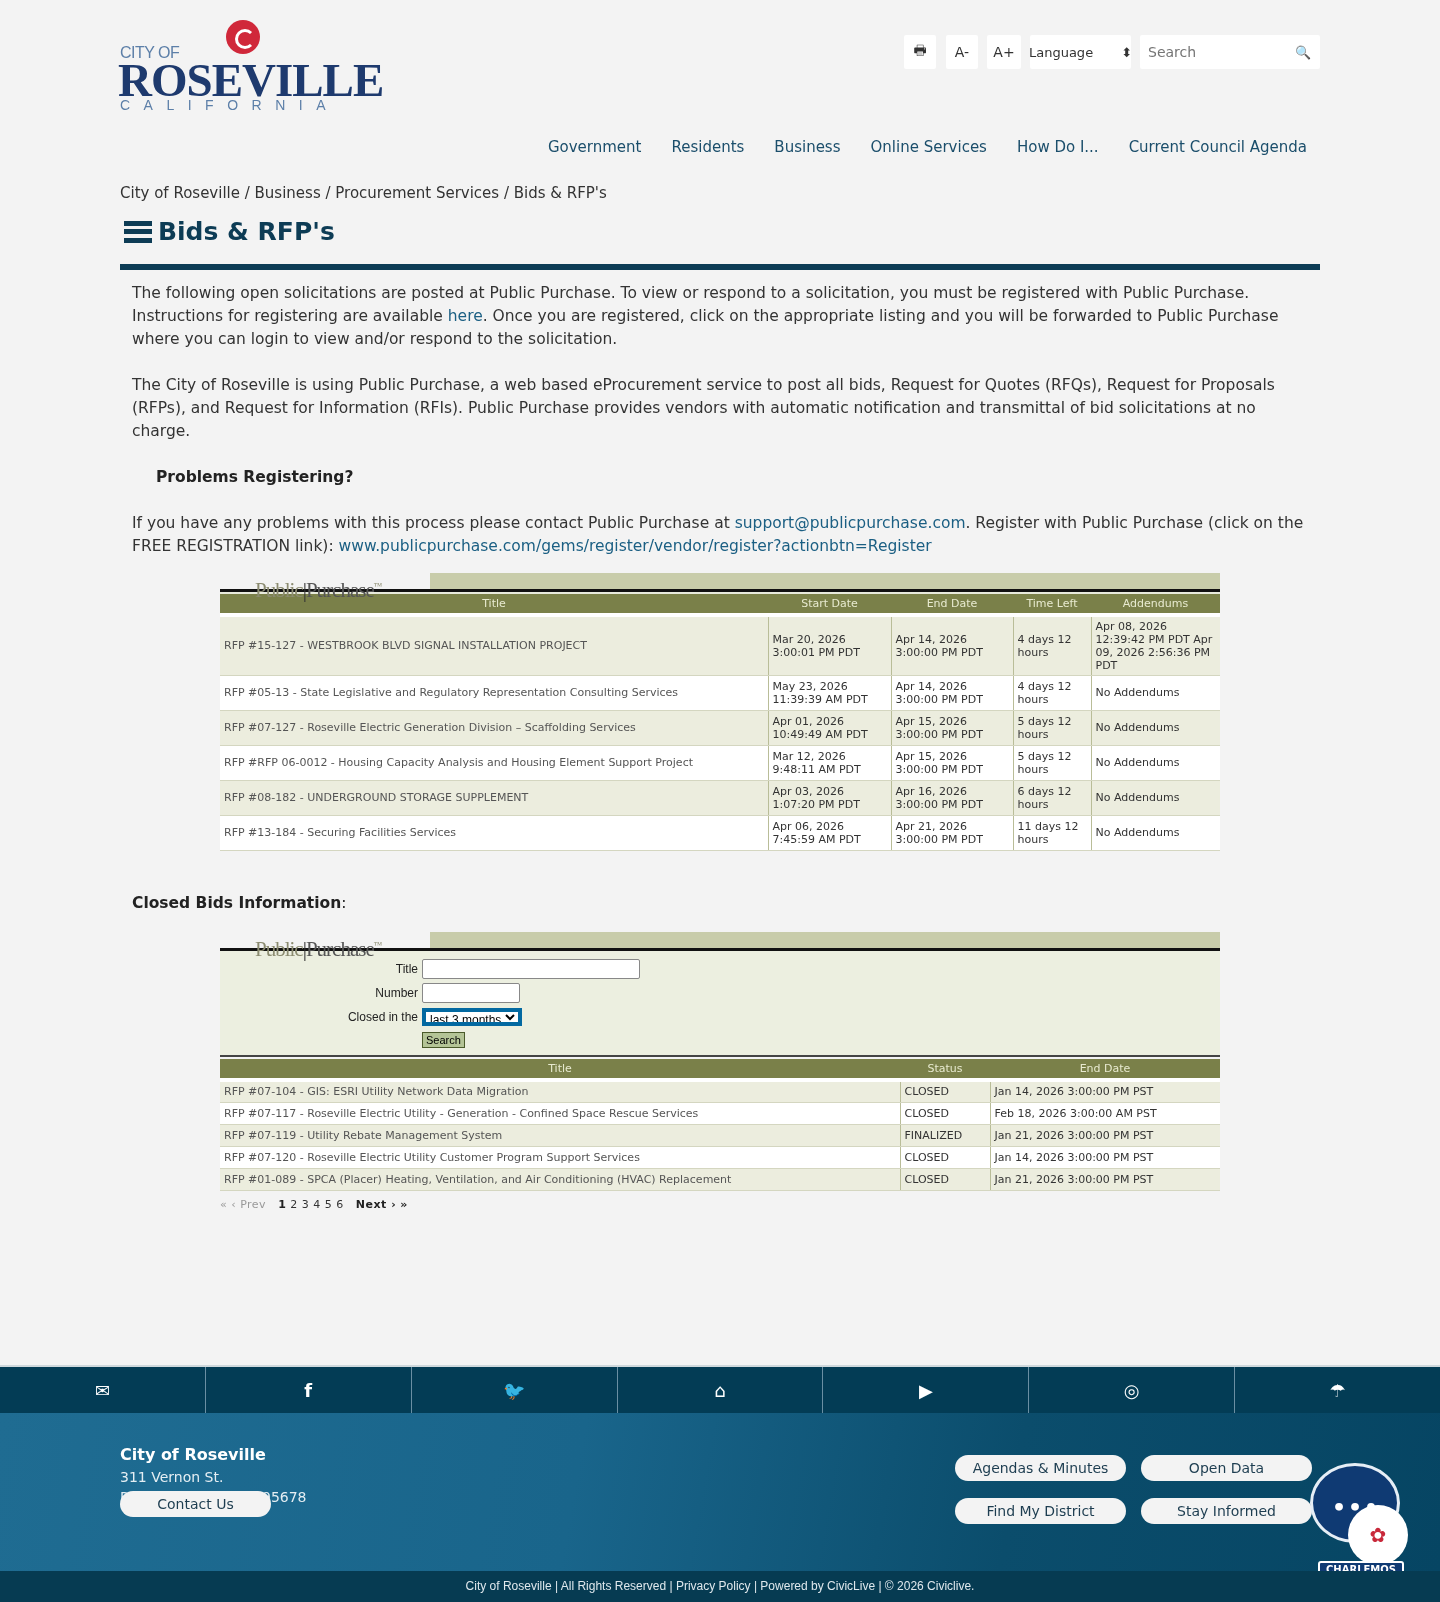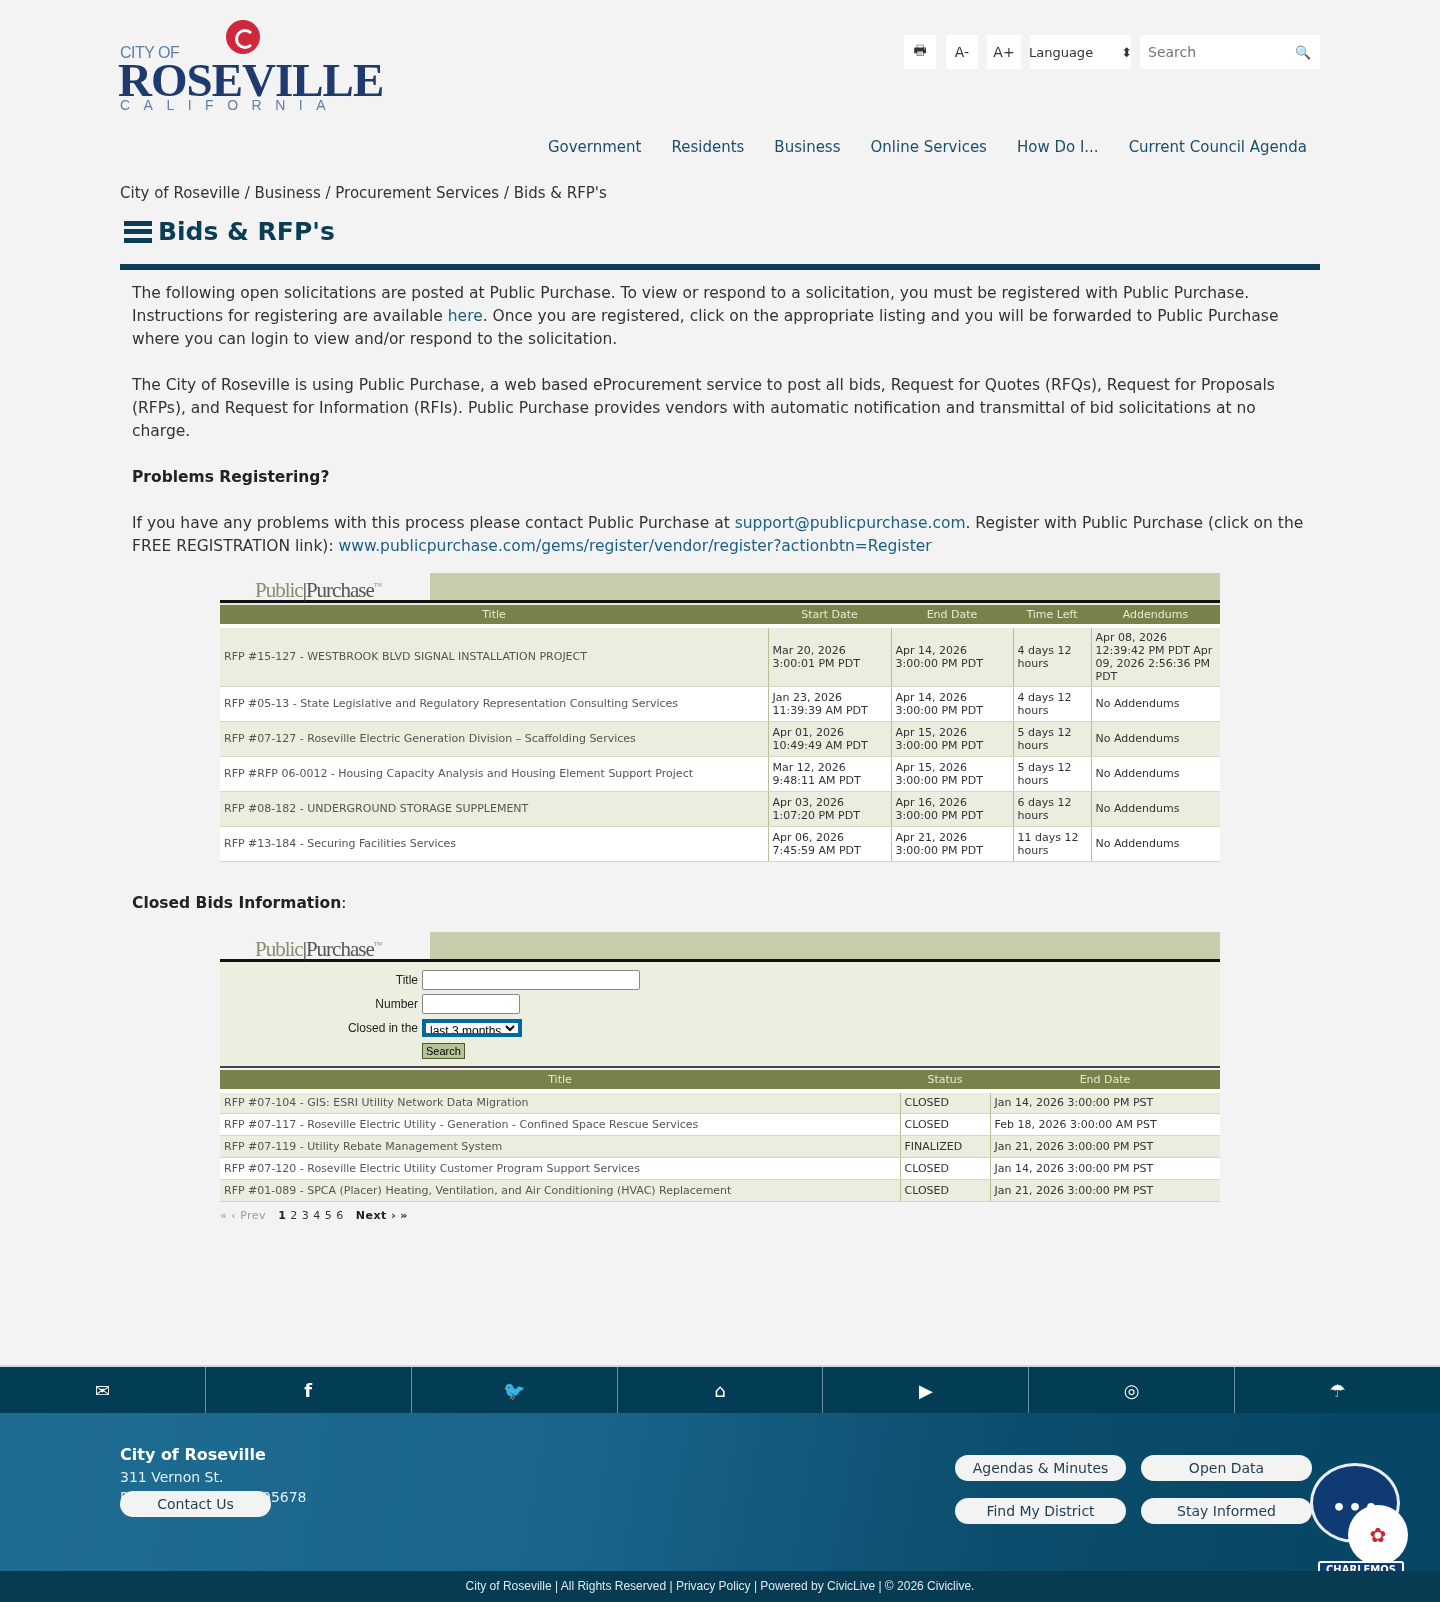--- a/index.html
+++ b/index.html
@@ -27,25 +27,25 @@
 
   .breadcrumb { position: absolute; left: 120px; top: 184px; font-size: 15px; color: #333; }
   .page-title { position: absolute; left: 124px; top: 217px; display: flex; align-items: center; gap: 6px; }
   .page-title .ham { width: 28px; height: 22px; display: flex; flex-direction: column; justify-content: space-between; }
   .page-title .ham span { display: block; height: 5px; background: #0d3c55; }
   .page-title h1 { font-size: 25px; color: #0d3c55; font-weight: bold; }
   .title-rule { position: absolute; left: 120px; top: 264px; width: 1200px; height: 6px; background: #0d3c55; }
 
   .content { position: absolute; left: 132px; top: 282px; width: 1180px; font-size: 15.5px; line-height: 23px; color: #333; }
   .content p { margin-bottom: 23px; }
-  .content b { color: #222; }
+  .content b { color: #222; margin-left: 24px; }
 
   
   .pp { position: absolute; left: 220px; width: 1000px; }
-  .pp-head { height: 27px; display: flex; }
+  .pp-head { height: 16px; display: flex; }
   .pp-logo { width: 210px; font-family: "Liberation Serif", serif; font-size: 21px; color: #8b8b70; padding-left: 35px; line-height: 26px; letter-spacing: -1px; }
   .pp-logo .bar { color: #333; }
   .pp-logo .p2 { color: #555; }
   .pp-logo sup { font-size: 9px; }
   .pp-band { flex: 1; background: #c8ccaa; }
   .pp-rule { height: 3px; background: #111; }
   .pp-gap { height: 2px; background: #e8eadc; }
   table.pp-table { width: 1000px; border-collapse: collapse; font-family: "DejaVu Sans", sans-serif; font-size: 11px; color: #333; }
   .pp-table th { background: #7a8049; color: #e8ead0; font-weight: normal; height: 21px; font-size: 11px; border-bottom: 4px solid #fff; }
   .pp-table td { padding: 2px 4px; border-right: 1px solid #b9bd98; border-bottom: 1px solid #d4d6c0; vertical-align: middle; line-height: 13px; }
@@ -159,21 +159,21 @@
     <tbody>
       <tr class="odd first">
         <td class="t">RFP #15-127 - WESTBROOK BLVD SIGNAL INSTALLATION PROJECT</td>
         <td>Mar 20, 2026 3:00:01 PM PDT</td>
         <td>Apr 14, 2026 3:00:00 PM PDT</td>
         <td>4 days 12 hours</td>
         <td>Apr 08, 2026 12:39:42 PM PDT Apr 09, 2026 2:56:36 PM PDT</td>
       </tr>
       <tr class="even">
         <td class="t">RFP #05-13 - State Legislative and Regulatory Representation Consulting Services</td>
-        <td>Jan 23, 2026 11:39:39 AM PDT</td>
+        <td>May 23, 2026 11:39:39 AM PDT</td>
         <td>Apr 14, 2026 3:00:00 PM PDT</td>
         <td>4 days 12 hours</td>
         <td>No Addendums</td>
       </tr>
       <tr class="odd">
         <td class="t">RFP #07-127 - Roseville Electric Generation Division – Scaffolding Services</td>
         <td>Apr 01, 2026 10:49:49 AM PDT</td>
         <td>Apr 15, 2026 3:00:00 PM PDT</td>
         <td>5 days 12 hours</td>
         <td>No Addendums</td>

